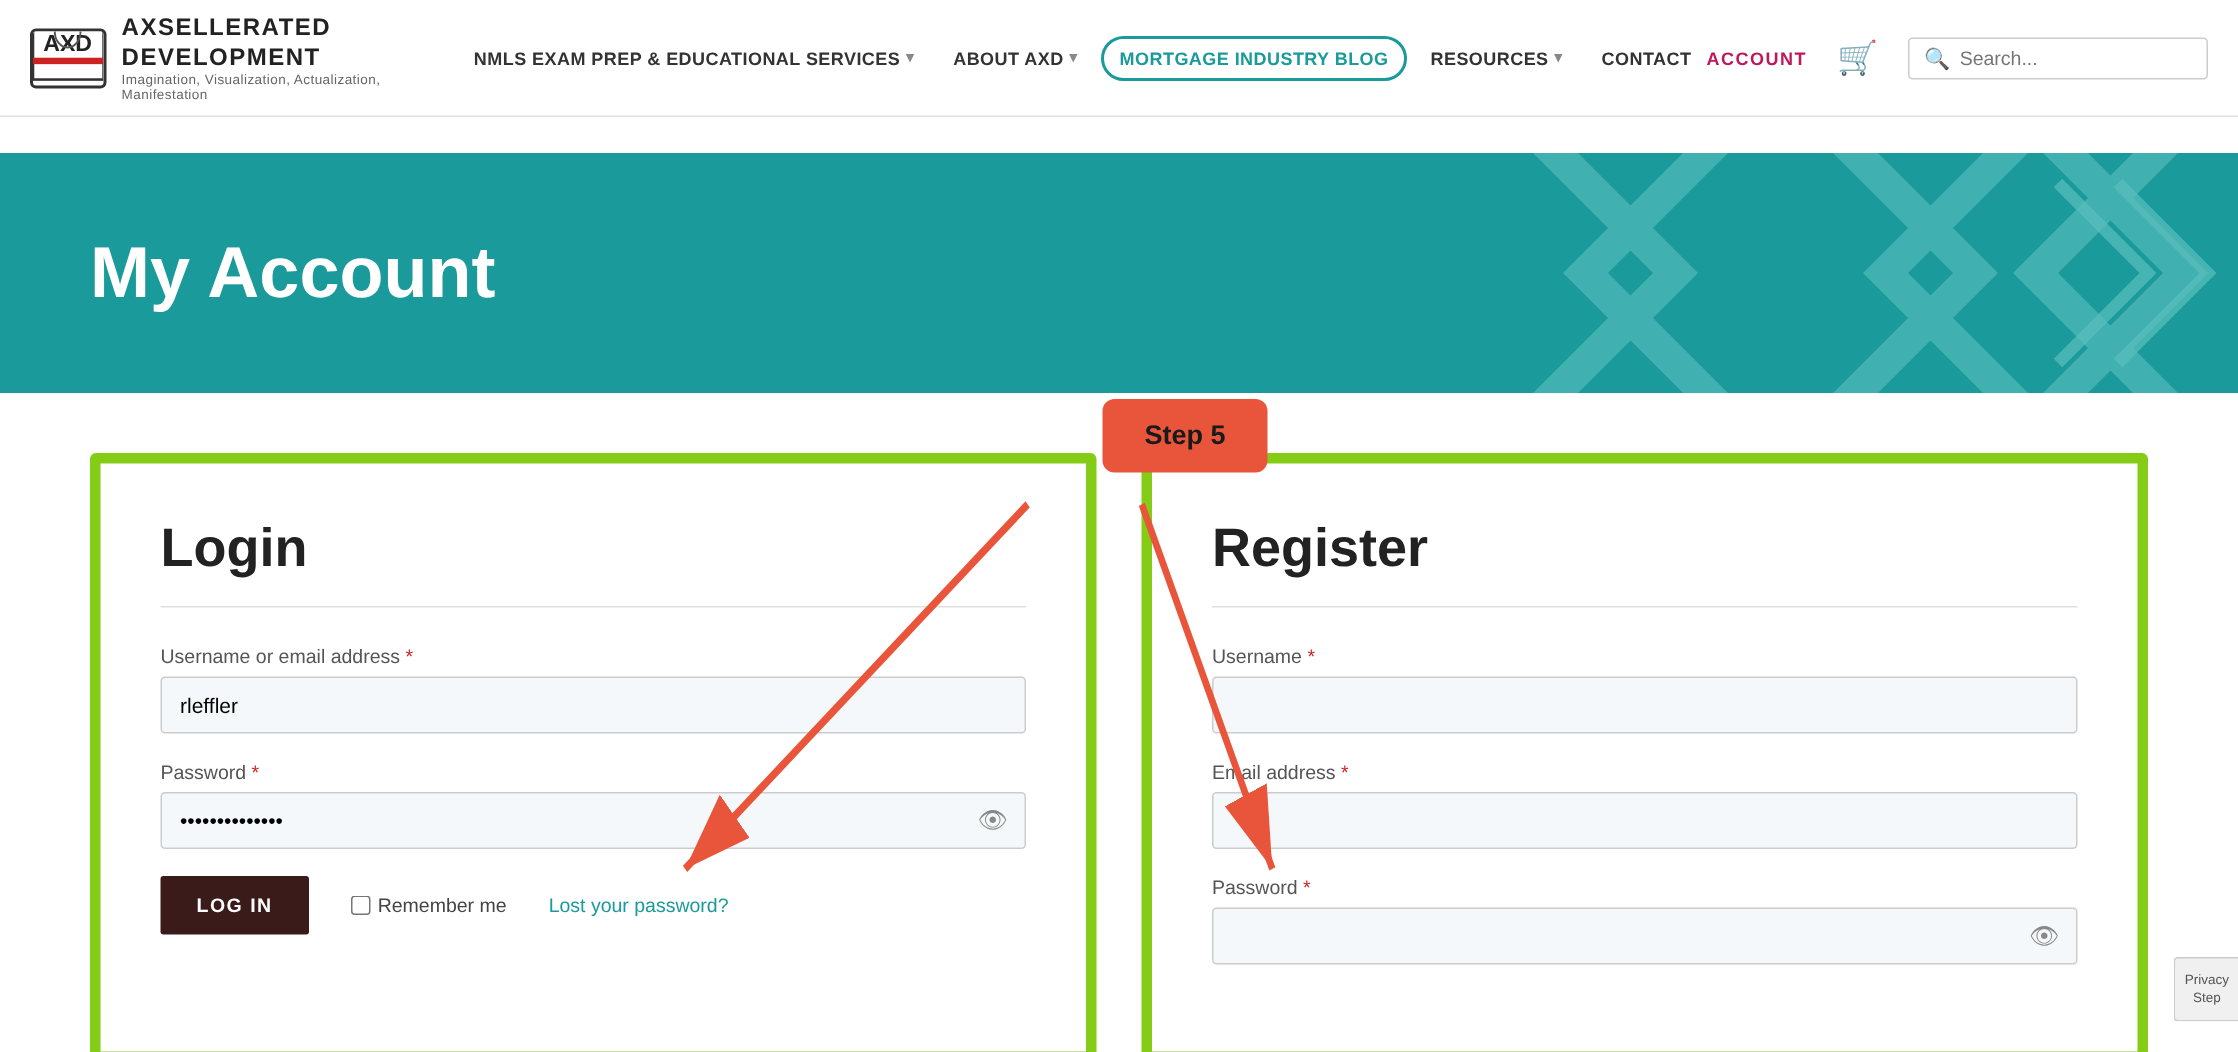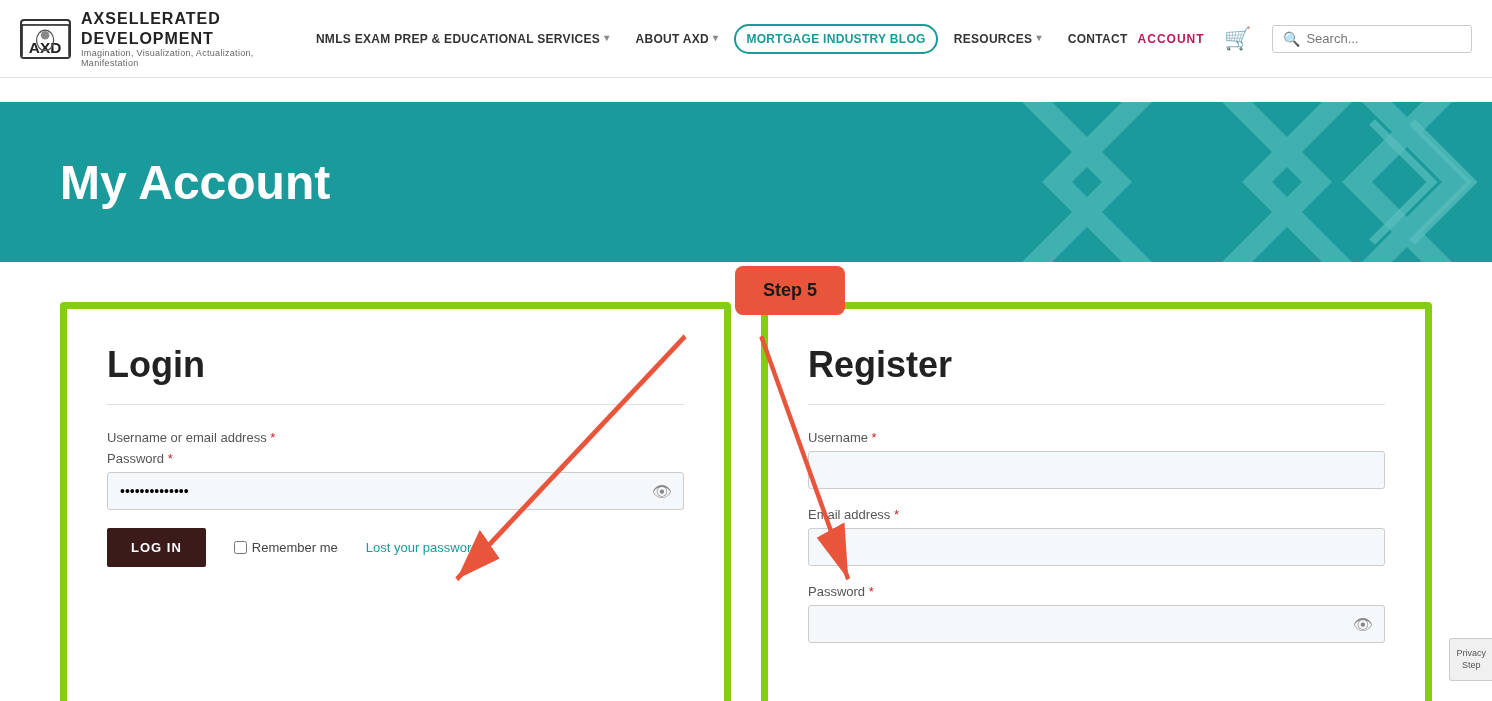--- a/index.html
+++ b/index.html
@@ -20,21 +20,21 @@
       align-items: center;
       gap: 10px;
       min-width: 220px;
     }
     .logo-icon {
       width: 55px;
       height: 40px;
       border: 2px solid #333;
       border-radius: 4px;
       display: flex;
-      align-items: flex-start;
+      align-items: flex-end;
       justify-content: center;
       font-weight: bold;
       font-size: 14px;
       color: #333;
       background: #fff;
       position: relative;
       overflow: hidden;
     }
     .logo-text {
       display: flex;
@@ -365,20 +365,21 @@
 
   <div class="main-content">
 
     <div class="form-card">
       <h2 class="card-title">Login</h2>
       <hr class="card-divider">
       
       <label class="form-label">
         <span>Username or email address</span> <span class="required-star">*</span>
       </label>
+      <input type="text" class="form-input" value="rleffler" style="">
 
       <label class="form-label">
         <span>Password</span> <span class="required-star">*</span>
       </label>
       <div class="password-wrapper">
         <input type="password" class="form-input" value="password123456" style="">
         <span class="pw-toggle">👁</span>
       </div>
 
       <div class="login-actions">

